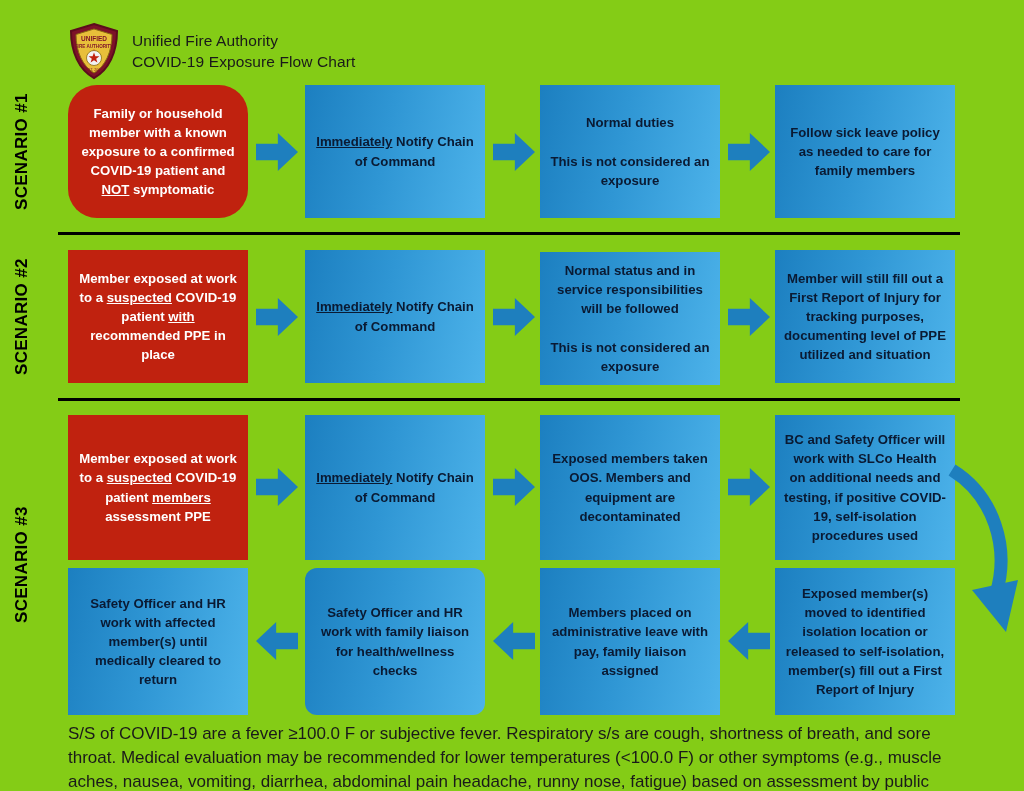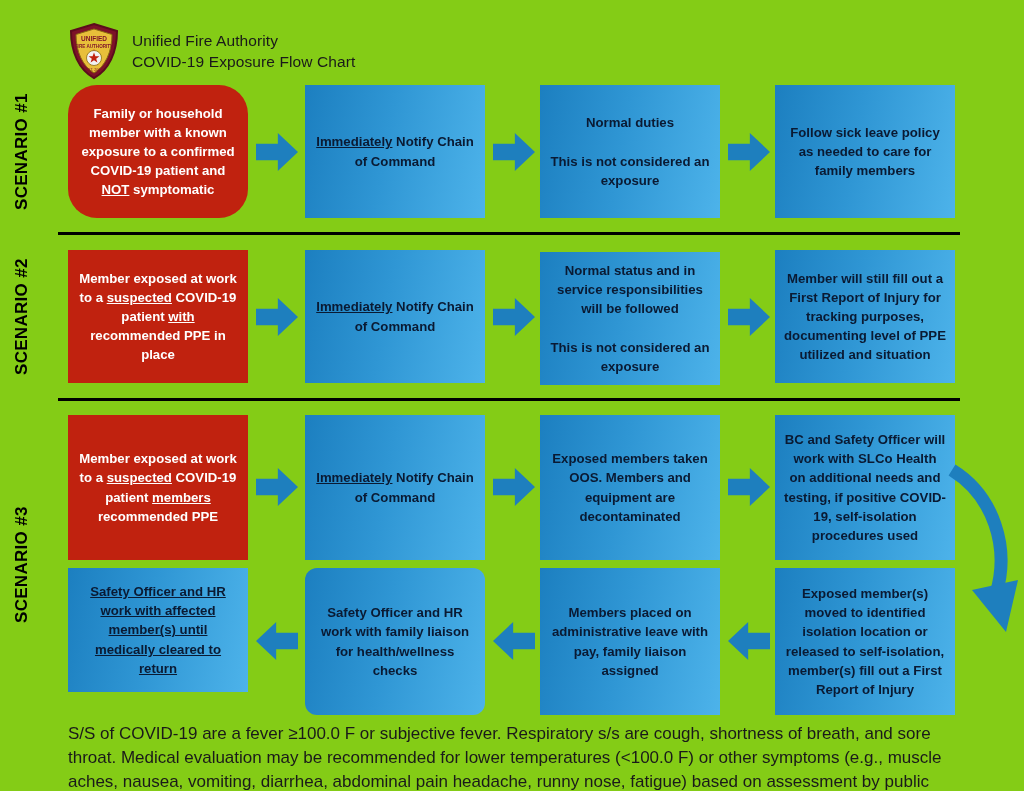--- a/index.html
+++ b/index.html
@@ -202,21 +202,21 @@
     </span>
   </div>
 
   <div class="arrow arrow-right" style="left:728px; top:298px; width:42px; height:38px;"></div>
 
   <div class="box box-blue" style="left:775px; top:250px; width:180px; height:133px;">
     <span class="inner">Member will still fill out a First Report of Injury for tracking purposes, documenting level of PPE utilized and situation</span>
   </div>
 
   <div class="box box-red" style="left:68px; top:415px; width:180px; height:145px;">
-    <span class="inner"><span>Member exposed at work to a </span><u>suspected</u><span> COVID-19 patient </span><u>members</u><span> recommended PPE</span></span>
+    <span class="inner"><span>Member exposed at work to a </span><u>suspected</u><span> COVID-19 patient </span><u>members</u><span> assessment PPE</span></span>
   </div>
 
   <div class="arrow arrow-right" style="left:256px; top:468px; width:42px; height:38px;"></div>
 
   <div class="box box-blue" style="left:305px; top:415px; width:180px; height:145px;">
     <span class="inner"><u>Immediately</u><span> Notify Chain of Command</span></span>
   </div>
 
   <div class="arrow arrow-right" style="left:493px; top:468px; width:42px; height:38px;"></div>
 
@@ -248,19 +248,19 @@
   </div>
 
   <div class="arrow arrow-left" style="left:493px; top:622px; width:42px; height:38px;"></div>
 
   <div class="box box-blue" style="left:305px; top:568px; width:180px; height:147px;border-radius:12px;">
     <span class="inner">Safety Officer and HR work with family liaison for health/wellness checks</span>
   </div>
 
   <div class="arrow arrow-left" style="left:256px; top:622px; width:42px; height:38px;"></div>
 
-  <div class="box box-blue" style="left:68px; top:568px; width:180px; height:124px;text-decoration:underline;">
+  <div class="box box-blue" style="left:68px; top:568px; width:180px; height:147px;">
     <span class="inner">Safety Officer and HR work with affected member(s) until medically cleared to return</span>
   </div>
 
   <div id="footer">S/S of COVID-19 are a fever ≥100.0 F or subjective fever. Respiratory s/s are cough, shortness of breath, and sore throat. Medical evaluation may be recommended for lower temperatures (&lt;100.0 F) or other symptoms (e.g., muscle aches, nausea, vomiting, diarrhea, abdominal pain headache, runny nose, fatigue) based on assessment by public health authorities.</div>
 
 </div>
 
 </body></html>

